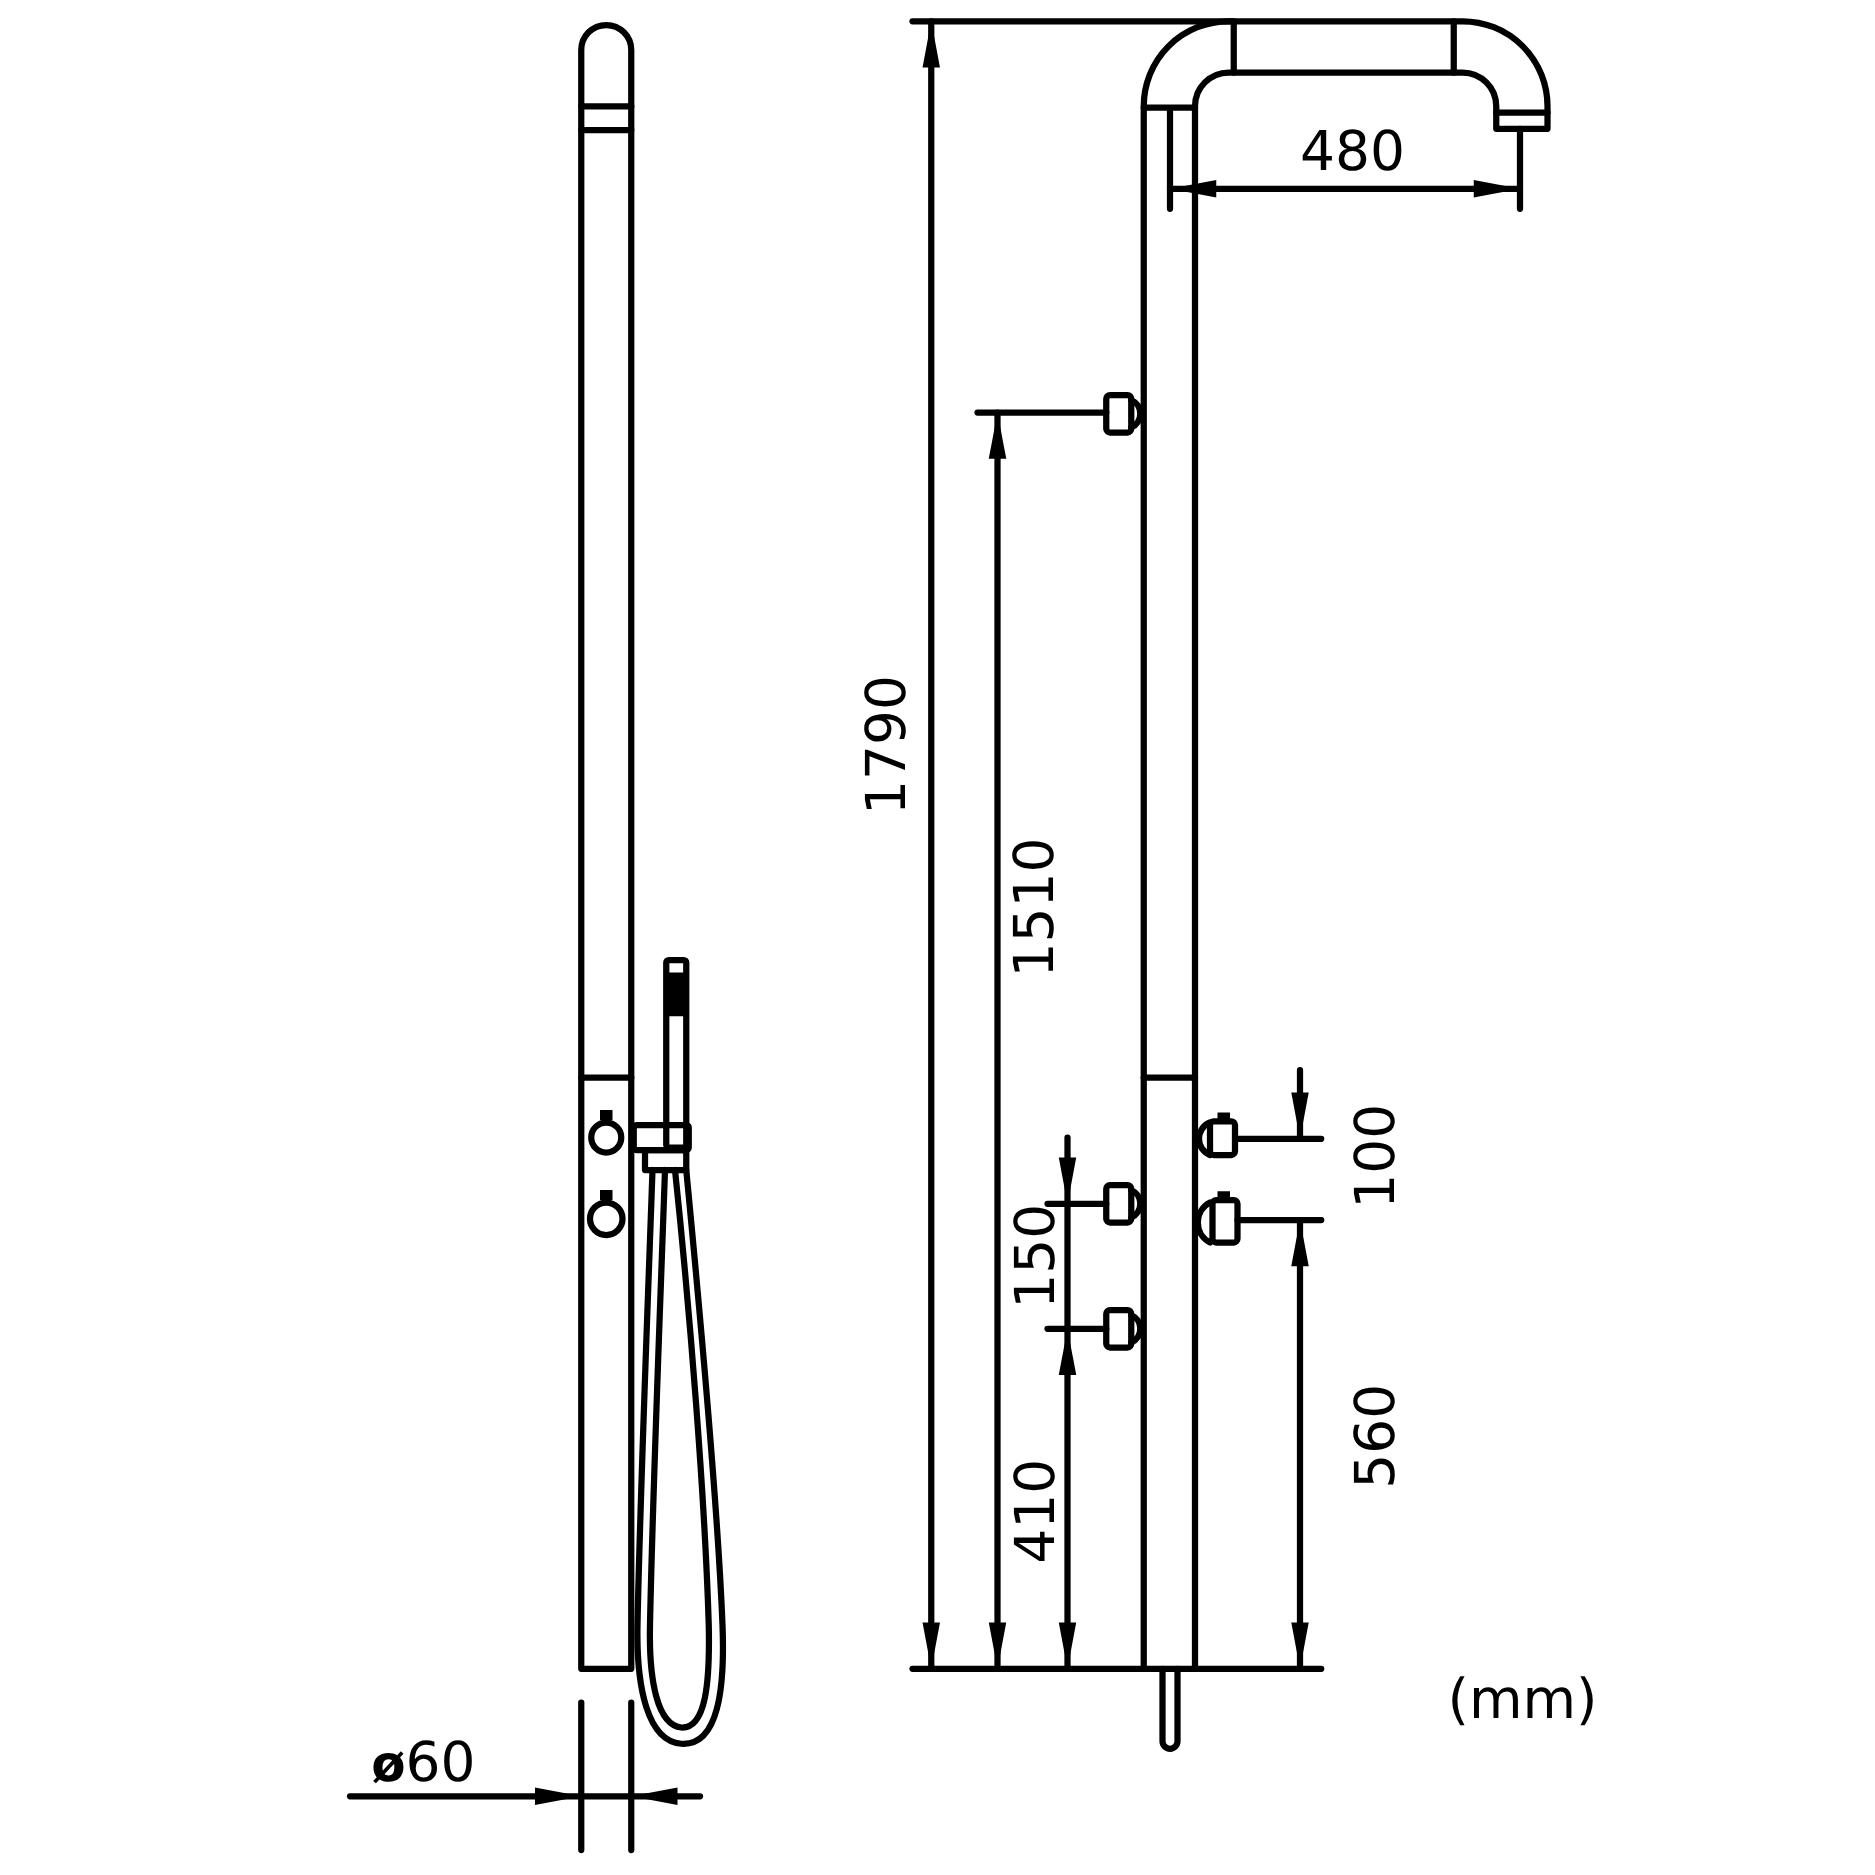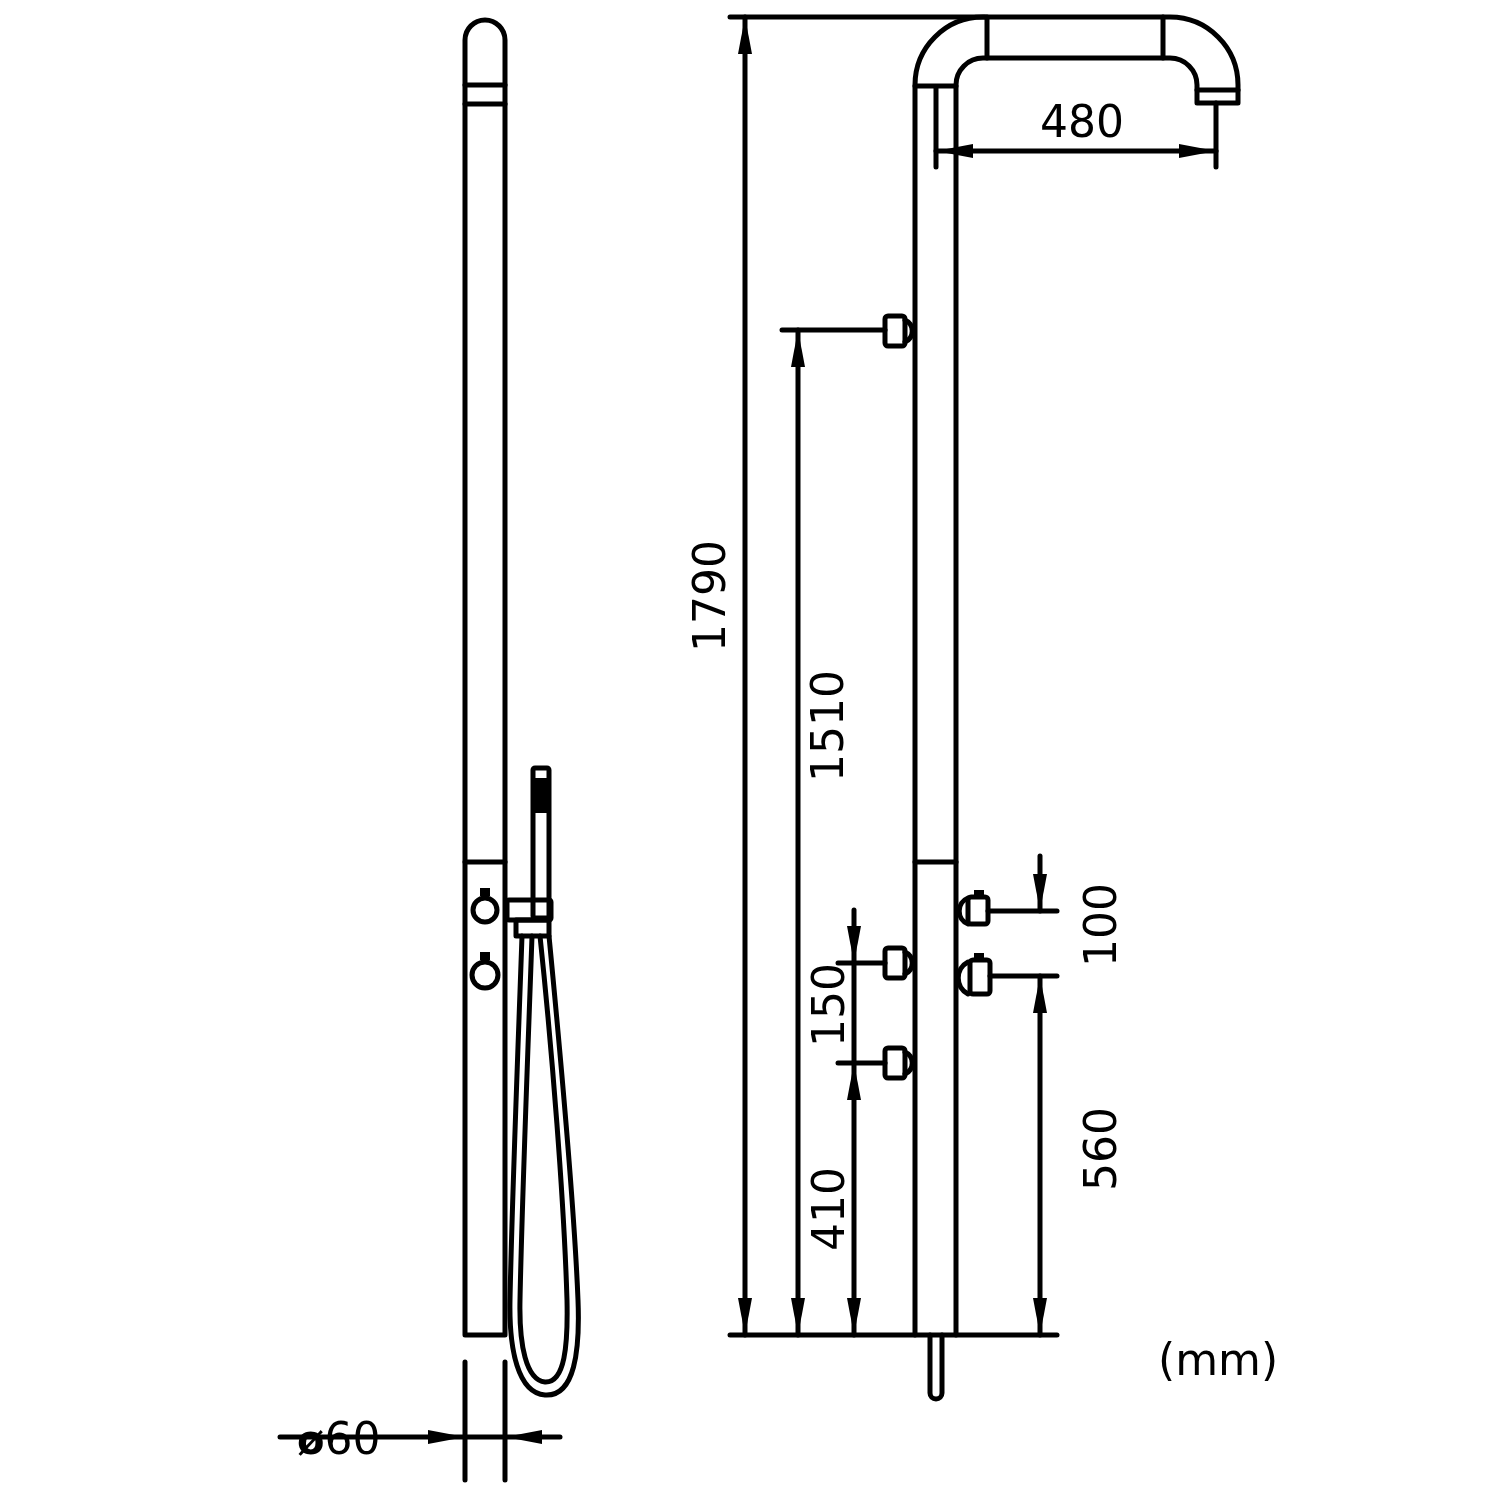--- a/index.html
+++ b/index.html
@@ -133,21 +133,21 @@
       <polygon class="fillb" points="1040,976 1033,1013 1047,1013"></polygon>
     </g>
 
     <g>
       <line class="ln" x1="1040" y1="976" x2="1040" y2="1335"></line>
       <polygon class="fillb" points="1040,1335 1033,1298 1047,1298"></polygon>
     </g>
   </g>
 </svg>
 
-<div class="lbl" style="left:297px;top:1389px;margin-top:28px;">
+<div class="lbl" style="left:297px;top:1389px;">
   <span style="font-weight:bold;font-size:40px;">ø</span><span>60</span>
 </div>
 
 <div class="lbl" style="left:1040px;top:100px;">480</div>
 
 <div class="lbl rot" style="left:658px;top:578px;width:104px;text-align:center;">1790</div>
 
 <div class="lbl rot" style="left:776px;top:708px;width:104px;text-align:center;">1510</div>
 
 <div class="lbl rot" style="left:790px;top:986px;width:78px;text-align:center;">150</div>

